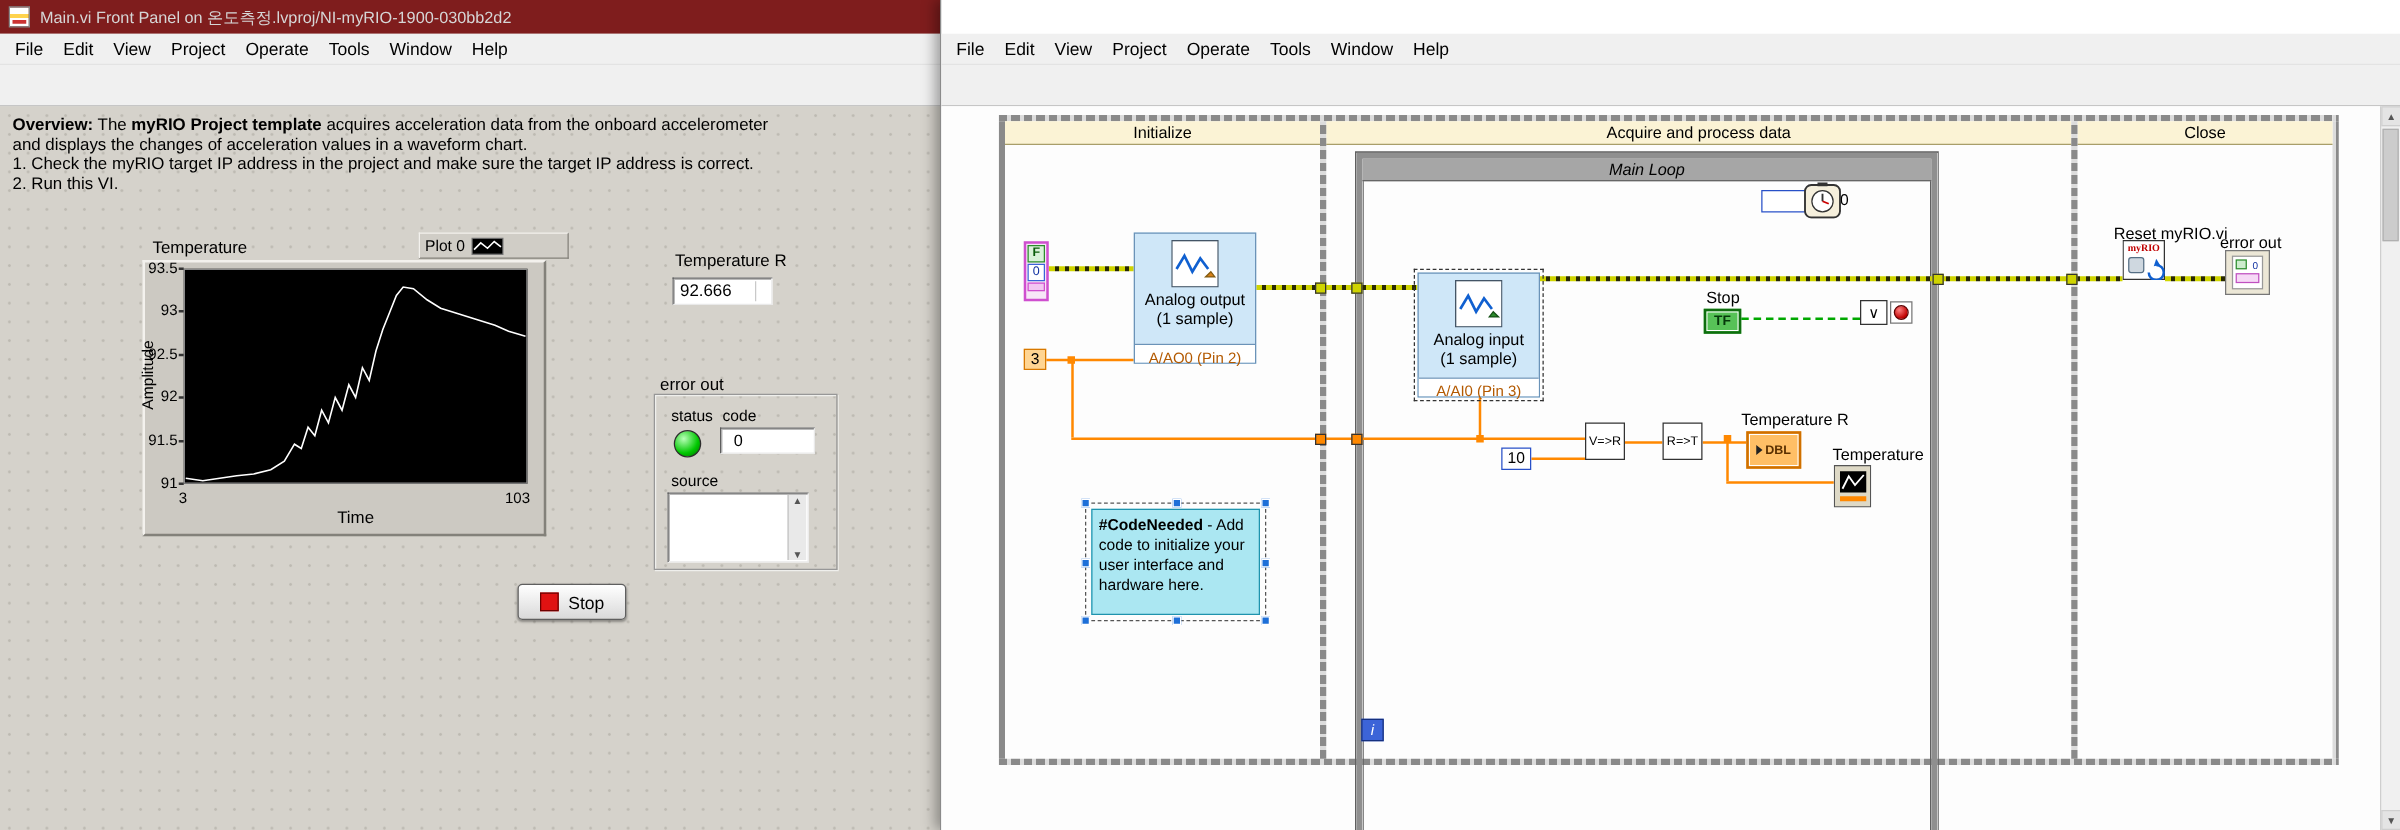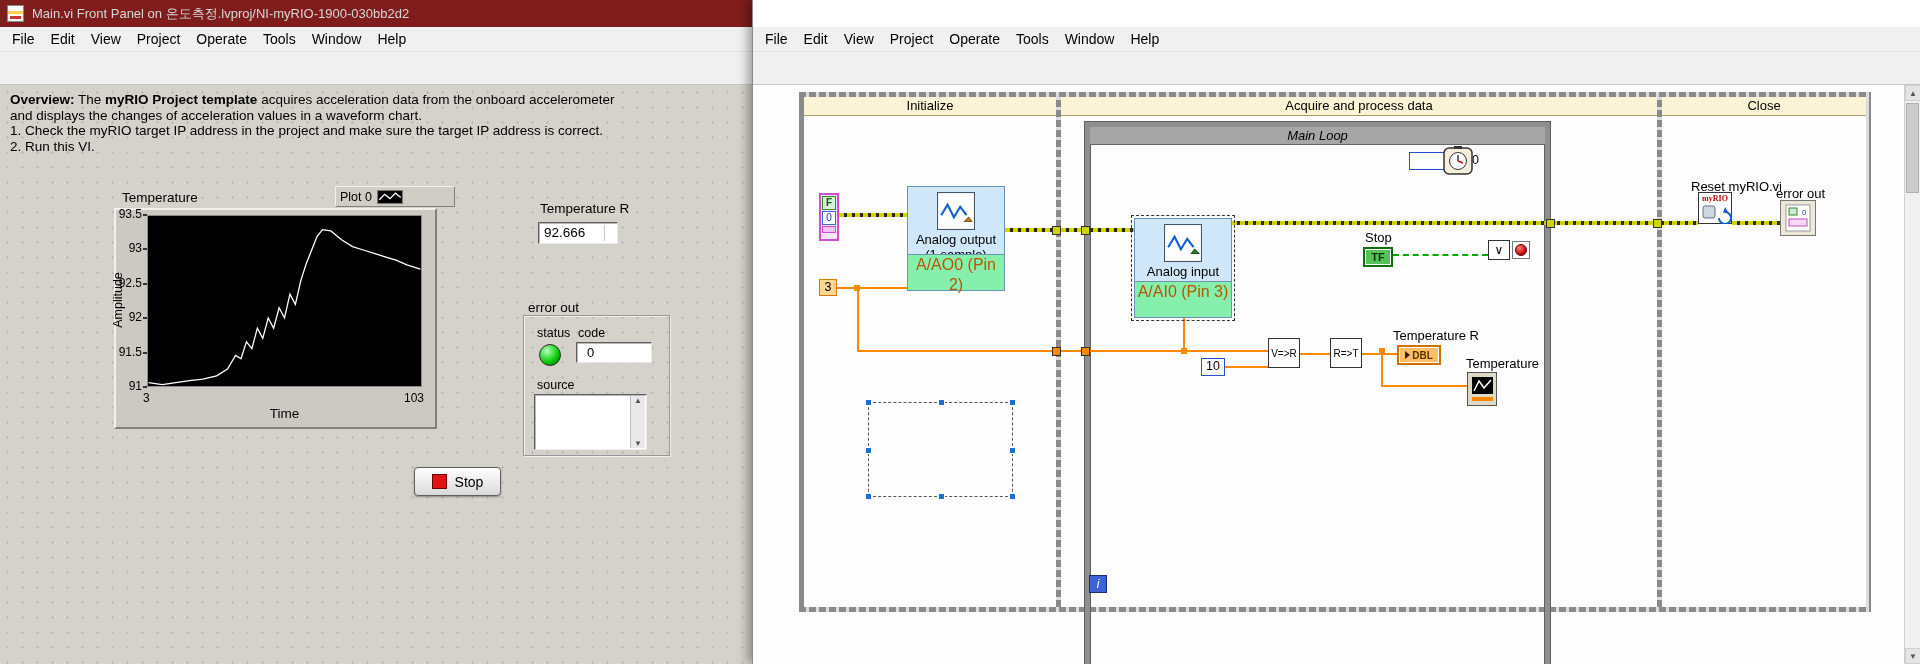--- a/index.html
+++ b/index.html
@@ -58,21 +58,21 @@
   .seq { position:absolute; left:46px; top:92px; width:1072px; height:520px; border:5px solid #999;
          border-image:repeating-linear-gradient(90deg,#8a8a8a 0 7px,#dcdcdc 7px 10px) 5; background:transparent; }
   .seq-head-cell { position:absolute; top:0; height:19px; background:#fbf3d5; border-bottom:1px solid #a89e6a; font-size:13px; text-align:center; line-height:18px; }
   .seq-div { position:absolute; top:0; bottom:0; width:5px; background:repeating-linear-gradient(0deg,#8a8a8a 0 7px,#dcdcdc 7px 10px); }
 
   .wloop { position:absolute; left:281px; top:25px; width:465px; height:600px; border:5px solid #8f8f8f; box-shadow:inset 0 0 0 1px #5f5f5f, 0 0 0 1px #5f5f5f;font-style:italic; }
   .wloop-head { position:absolute; left:0; right:0; top:0; height:18px; background:#a6a6a6; border-bottom:1px solid #666; font-size:13px; text-align:center; line-height:17px; }
 
   .xnode { position:absolute; background:#cfe7f8; border:1px solid #6b93b8; text-align:center; font-size:13px; line-height:15px; }
   .xnode .xicon { width:38px; height:38px; margin:5px auto 2px; }
-  .xnode .xchan { position:absolute; bottom:0; left:0; right:0; height:36px; background:#86efac; border-top:1px solid #6b93b8; color:#b35900; font-size:16px; line-height:20px; }
+  .xnode .xchan { position:absolute; bottom:0; left:0; right:0; height:15px; background:#ffffff; border-top:1px solid #6b93b8; color:#b35900; font-size:12px; line-height:20px; }
   .selected-ants { outline:1.5px dashed #333; outline-offset:2px; }
 
   .const-blue  { position:absolute; background:#fff; border:1.5px solid #2850c8; font-size:12.5px; text-align:center; }
   .const-orange{ position:absolute; background:#ffd592; border:1.5px solid #d87800; font-size:12.5px; text-align:center; }
   .small-op { position:absolute; background:#fff; border:1px solid #333; font-size:10px; display:flex; align-items:center; justify-content:center; }
 
   .bd-label { position:absolute; font-size:13px; white-space:nowrap; }
 
   
   .we-h { position:absolute; height:4px; background:repeating-linear-gradient(90deg,#cfd400 0 5px,#2a2a00 5px 8px); }
@@ -359,20 +359,23 @@
     <div style="position:absolute;left:64px;top:305px;width:145px;height:95px;border:1px dashed #555;">
       <div class="handle" style="left:-4px;top:-4px;"></div>
       <div class="handle" style="left:69px;top:-4px;"></div>
       <div class="handle" style="right:-4px;top:-4px;"></div>
       <div class="handle" style="left:-4px;top:44px;"></div>
       <div class="handle" style="right:-4px;top:44px;"></div>
       <div class="handle" style="left:-4px;bottom:-4px;"></div>
       <div class="handle" style="left:69px;bottom:-4px;"></div>
       <div class="handle" style="right:-4px;bottom:-4px;"></div>
     </div>
+    <div class="comment-box" style="left:69px;top:310px;width:135px;height:85px;">
+      <b>#CodeNeeded</b><span> - Add code to initialize your user interface and hardware here.</span>
+    </div>
 
     <div class="const-blue" style="left:605px;top:55px;width:29px;height:18px;line-height:15px;padding-left:48px;">100</div>
     <div style="position:absolute;left:639px;top:48px;">
       <svg width="30" height="30" viewBox="0 0 30 30">
           <rect x="1" y="3" width="28" height="26" rx="5" fill="#f5efdc" stroke="#333" stroke-width="1.5"></rect>
           <circle cx="15" cy="16" r="8.5" fill="#fff" stroke="#333"></circle>
           <line x1="15" y1="16" x2="15" y2="10" stroke="#333" stroke-width="1.5"></line>
           <line x1="15" y1="16" x2="20" y2="18" stroke="#c00" stroke-width="1.5"></line>
           <rect x="11" y="1" width="8" height="3" fill="#333"></rect>
         </svg>
@@ -398,21 +401,21 @@
     <div class="small-op" style="left:684px;top:143px;width:22px;height:20px;font-size:12px;">∨</div>
     <div class="cond-term" style="left:708px;top:144px;width:18px;height:18px;">
         <span class="dot"></span>
       </div>
 
     <div class="const-blue" style="left:397px;top:261px;width:24px;height:18px;line-height:15px;">10</div>
     <div class="small-op" style="left:464px;top:241px;width:32px;height:30px;">V=&gt;R</div>
     <div class="small-op" style="left:526px;top:241px;width:32px;height:30px;">R=&gt;T</div>
 
     <div class="bd-label" style="left:589px;top:231px;">Temperature R</div>
-    <div class="dbl-term" style="left:593px;top:248px;width:44px;height:20px;">
+    <div class="dbl-term" style="left:593px;top:248px;width:44px;height:30px;">
       <span style="width:0;height:0;border-top:4px solid transparent;border-bottom:4px solid transparent;border-left:5px solid #222;"></span>
       <span>DBL</span>
     </div>
 
     <div class="bd-label" style="left:662px;top:259px;">Temperature</div>
     <div style="position:absolute;left:663px;top:275px;">
       <svg width="30" height="34" viewBox="0 0 30 34">
           <rect x="0.5" y="0.5" width="29" height="33" fill="#ded9c6" stroke="#555"></rect>
           <rect x="5" y="5" width="21" height="17" fill="#000"></rect>
           <polyline points="7,19 12,9 17,16 24,8" stroke="#fff" fill="none" stroke-width="1.5"></polyline>

